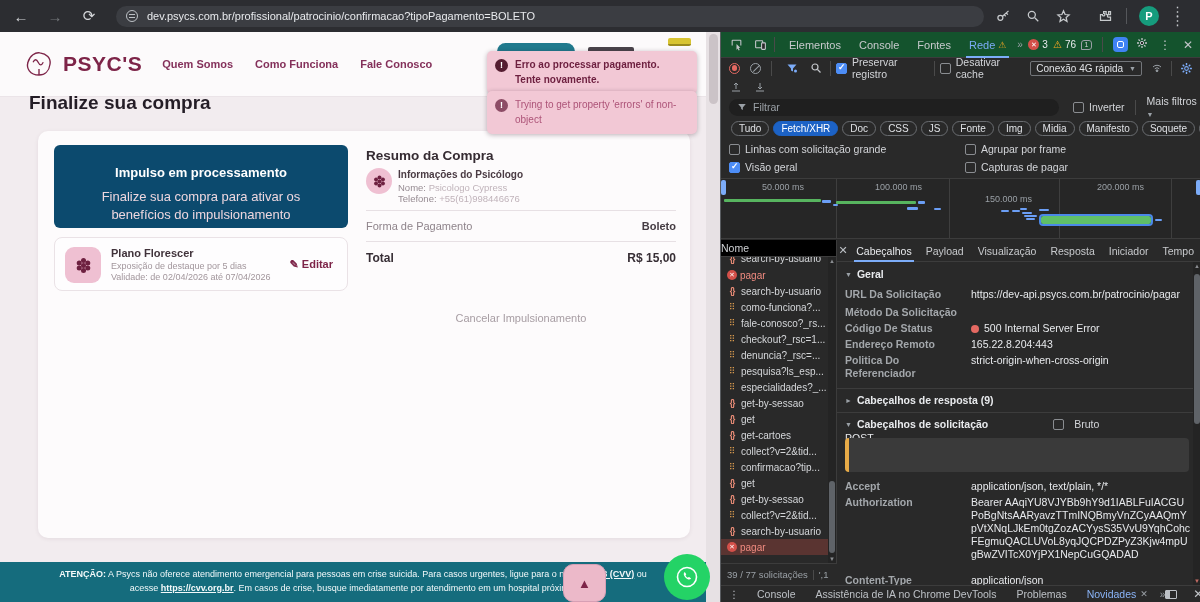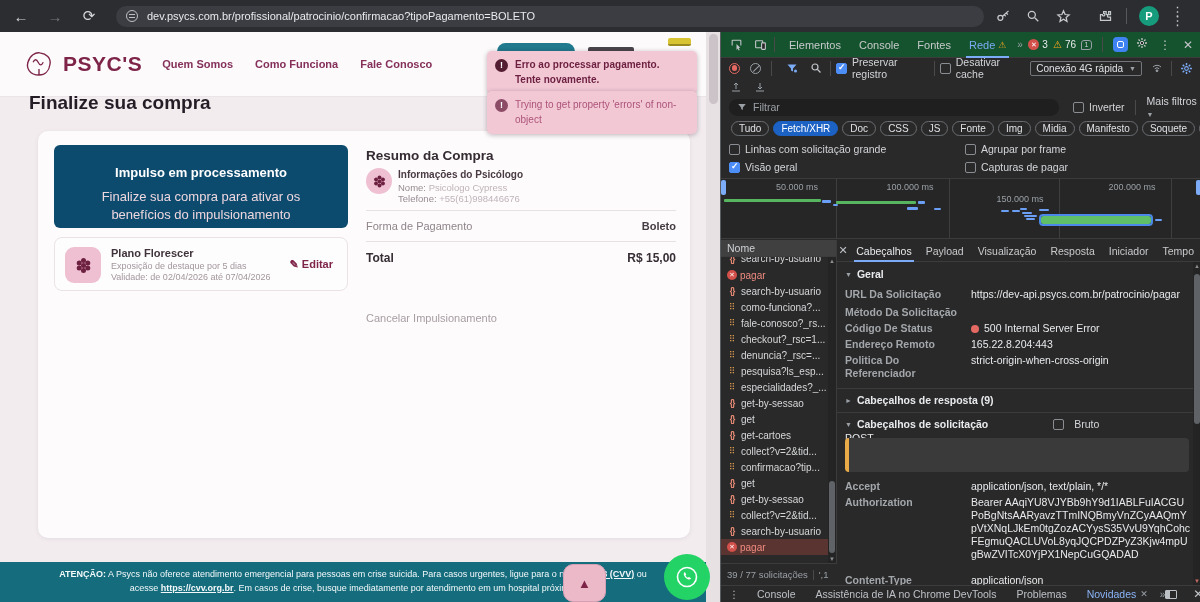--- a/index.html
+++ b/index.html
@@ -47,21 +47,21 @@
   .psy-ico{position:absolute;left:0;top:37px;width:26px;height:26px;border-radius:50%;background:#efc0d2;display:flex;align-items:center;justify-content:center}
   .psy-label{position:absolute;left:32px;top:38px;font-size:10px;font-weight:bold;color:#4a3b43}
   .psy-line{position:absolute;left:32px;font-size:9.5px;color:#968b92}
   .psy-line b{font-weight:normal;color:#c0b3ba}
   .hline{position:absolute;left:0;width:310px;height:1px;background:#e7e0e4}
   .kv-row{position:absolute;left:0;width:310px;display:flex;justify-content:space-between;align-items:center}
   .pay-label{font-size:11px;color:#8f848b}
   .pay-value{font-size:11px;font-weight:bold;color:#453c43}
   .tot-label,.tot-value{font-size:12px;font-weight:bold;color:#372e35}
   .pay-btn{position:absolute;left:0;top:145px;width:310px;height:24px;background:#2b8a31;border:none;border-radius:5px;color:#fff;font-size:11.5px;font-weight:bold;font-family:inherit;cursor:pointer}
-  .cancel-link{position:absolute;left:0;top:181px;width:310px;text-align:left;font-size:11px;color:#a79da3;cursor:pointer}
+  .cancel-link{position:absolute;left:0;top:181px;width:310px;text-align:center;font-size:11px;color:#a79da3;cursor:pointer}
 
   .toast{position:absolute;left:487px;width:210px;background:#f2c8d5;border-radius:5px;box-shadow:0 1px 5px rgba(40,10,25,.3);padding:7px 10px 7px 28px;z-index:20}
   .toast-ico{position:absolute;left:8px;top:8px;width:13px;height:13px;border-radius:50%;background:#551d31;color:#fff;font-size:9px;font-weight:bold;display:flex;align-items:center;justify-content:center}
   .toast1{top:19px;font-size:10px;font-weight:bold;color:#6d1f3f;line-height:1.45}
   .toast2{top:59px;font-size:10px;color:#ad5478;line-height:1.45}
   .hdr-cta{position:absolute;left:497px;top:11px;width:78px;height:17px;border-radius:9px;background:#20798d;z-index:5}
   .hdr-blob{position:absolute;left:588px;top:15px;width:46px;height:9px;border-radius:2px;background:#4a444b;z-index:5}
   .coin-badge{position:absolute;left:668px;top:6px;width:23px;height:8px;border-radius:2px;background:#d8c432;border-bottom:2px solid #9a8a1d;z-index:25}
 
   .site-footer{position:absolute;left:0;top:530px;width:706px;height:40px;background:#156c7d;color:#f3f9fa;z-index:8}
@@ -109,29 +109,29 @@
   .filter-pill{height:17px;flex:0 0 330px;margin-left:8px;background:#1f1f1f;border-radius:9px;display:flex;align-items:center;padding:0 8px;color:#9aa0a6;font-size:10.5px}
   .chiprow{top:86px;height:20px;gap:4px;padding-left:10px}
   .chip{height:15px;padding:0 7px;border:1px solid #696c70;border-radius:8px;font-size:10px;color:#dfe1e5;display:flex;align-items:center;cursor:pointer;flex:0 0 auto}
   .chip.sel{background:#1c62c5;border-color:#1c62c5;color:#fff}
   .optrow1{top:108px;height:18px}
   .optrow2{top:126px;height:18px}
   .optcell{display:flex;align-items:center;margin-left:8px;flex:0 0 228px}
 
   .overview{position:absolute;top:146px;left:0;width:480px;height:61px;background:#262626;border-top:1px solid #3c3c3c;border-bottom:1px solid #3c3c3c;overflow:hidden}
   .tickline{position:absolute;top:0;bottom:0;width:1px;background:#3e3e3e}
-  .ticklabel{position:absolute;top:3px;width:70px;text-align:center;font-size:9px;color:#9aa0a6}
+  .ticklabel{position:absolute;top:3px;width:70px;text-align:left;font-size:9px;color:#9aa0a6}
   .ovbar{position:absolute;border-radius:1px}
   .ovbar.g{background:#57b45f}
   .ovbar.b{background:#6b9ef5}
   .ovbar.sel{background:#5fbf68;outline:2px solid #4b88e8;border-radius:2px}
   .ov-handle{position:absolute;top:1px;width:5px;height:15px;background:#7cacf8;border-radius:2px}
 
   .req-list{position:absolute;top:208px;left:0;width:116px;height:345px;border-right:1px solid #3c3c3c}
-  .req-head{height:17px;border-bottom:1px solid #3c3c3c;display:flex;align-items:center;padding-left:6px;color:#cfd1d4;font-size:10.5px;background:#404040}
+  .req-head{height:17px;border-bottom:1px solid #3c3c3c;display:flex;align-items:center;padding-left:0;color:#cfd1d4;font-size:10.5px;background:#000000}
   .req-rows{position:absolute;top:17px;left:0;right:8px;bottom:22px;overflow:hidden}
   .req-row{height:16px;display:flex;align-items:center;padding-left:5px;font-size:10px;color:#d5d7da;white-space:nowrap;cursor:pointer}
   .req-row.err{color:#f08b80}
   .req-row.sel{background:#5a3431}
   .req-row.clip{height:10px;overflow:hidden}
   .req-row.clip .req-label,.req-row.clip .ric{margin-top:-7px}
   .req-label{overflow:hidden;text-overflow:clip}
   .ric{flex:0 0 12px;margin-right:3px;text-align:center}
   .ric.fetch{color:#ed8e78;font-size:8.5px;font-weight:bold;letter-spacing:-1px}
   .ric.doc{color:#d99a4e;font-size:9px}

